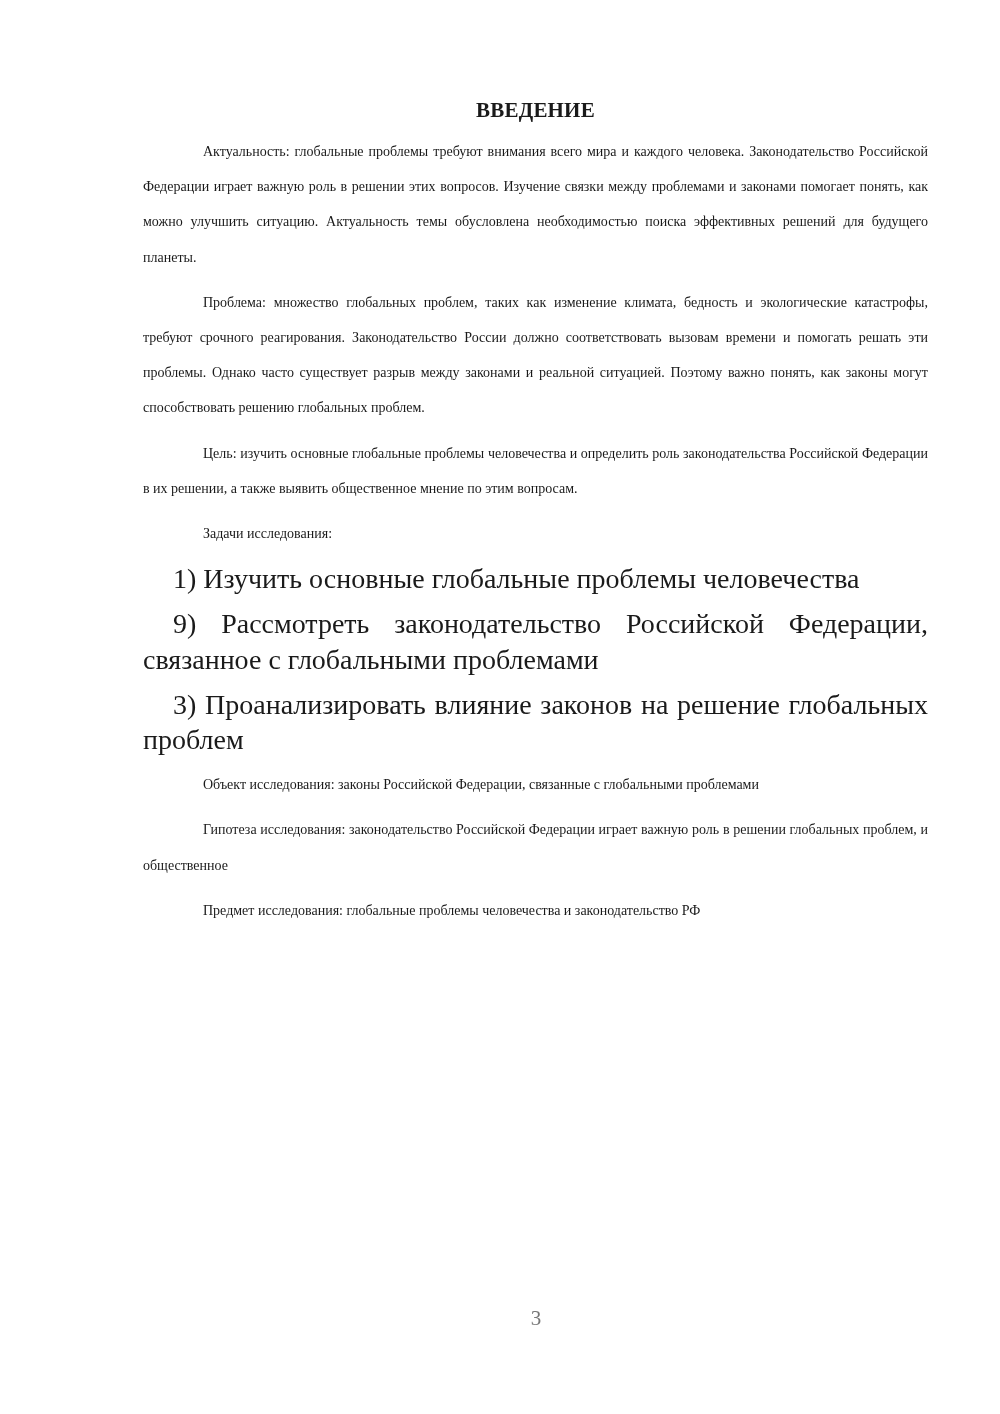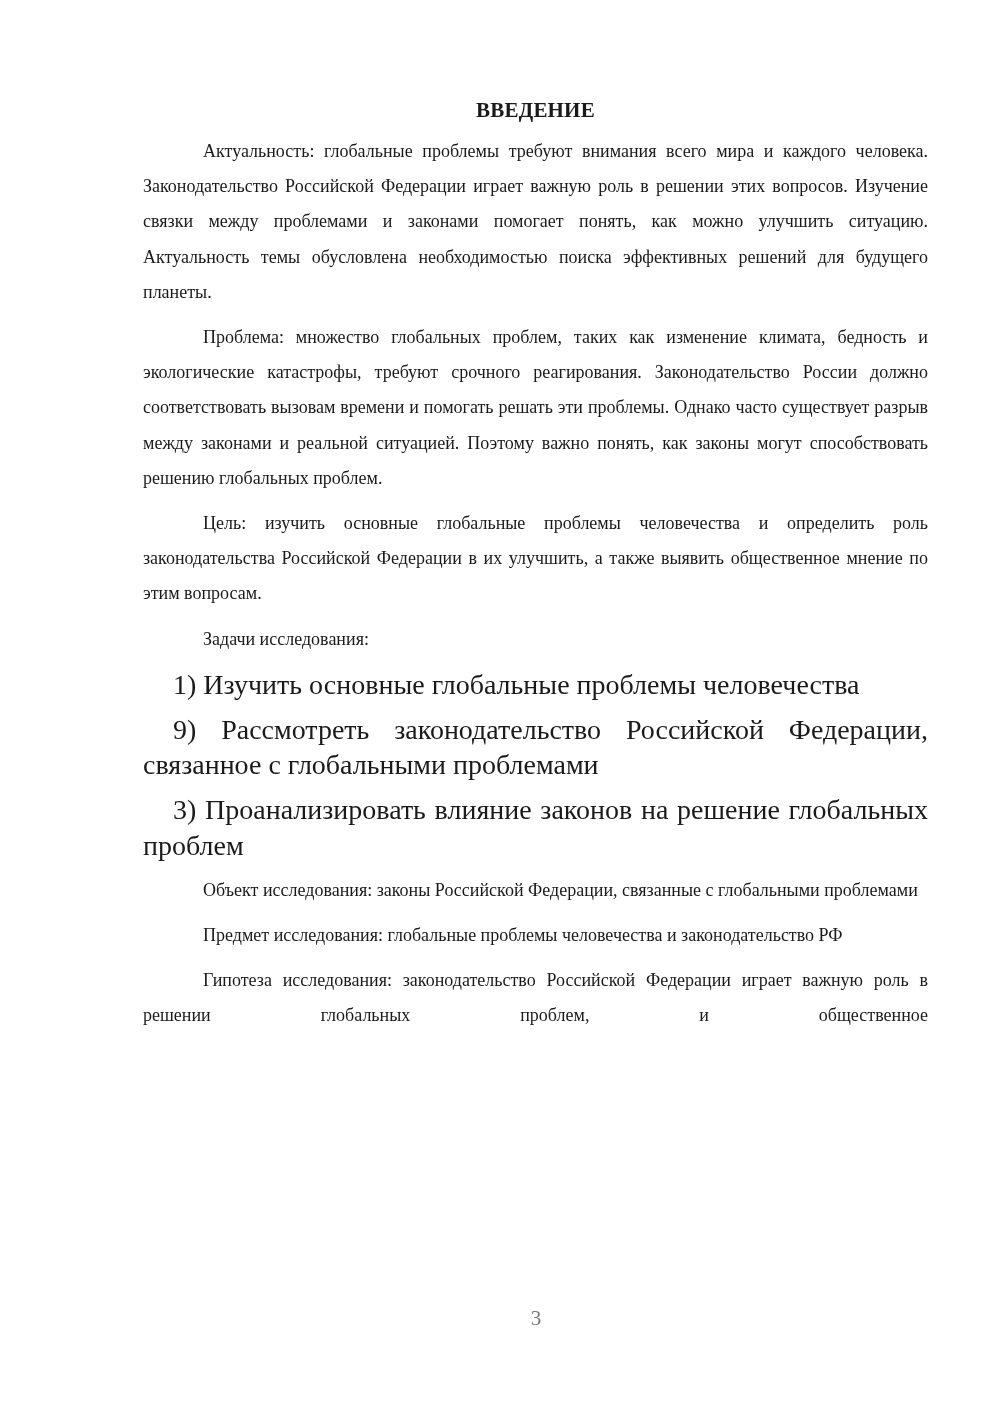--- a/index.html
+++ b/index.html
@@ -23,21 +23,21 @@
     }
     .title {
       text-align: center;
       font-weight: bold;
       font-size: 21px;
       line-height: 28px;
       margin: 0 0 10px 0;
       letter-spacing: 0.2px;
     }
     .para {
-      font-size: 18px;
+      font-size: 14px;
       line-height: 35.2px;
       text-align: justify;
       text-align-last: left;
       margin: 0 0 10px 0;
       text-indent: 60px;
     }
     .para.single {
       text-align: center;
     }
     .task {
@@ -63,30 +63,30 @@
 </head>
 <body>
 
 <div class="page">
   <h1 class="title">ВВЕДЕНИЕ</h1>
 
   <p class="para">Актуальность: глобальные проблемы требуют внимания всего мира и каждого человека. Законодательство Российской Федерации играет важную роль в решении этих вопросов. Изучение связки между проблемами и законами помогает понять, как можно улучшить ситуацию. Актуальность темы обусловлена необходимостью поиска эффективных решений для будущего планеты.</p>
 
   <p class="para">Проблема: множество глобальных проблем, таких как изменение климата, бедность и экологические катастрофы, требуют срочного реагирования. Законодательство России должно соответствовать вызовам времени и помогать решать эти проблемы. Однако часто существует разрыв между законами и реальной ситуацией. Поэтому важно понять, как законы могут способствовать решению глобальных проблем.</p>
 
-  <p class="para">Цель: изучить основные глобальные проблемы человечества и определить роль законодательства Российской Федерации в их улучшить, а также выявить общественное мнение по этим вопросам.</p>
+  <p class="para">Цель: изучить основные глобальные проблемы человечества и определить роль законодательства Российской Федерации в их решении, а также выявить общественное мнение по этим вопросам.</p>
 
   <p class="para single">Задачи исследования:</p>
 
   <div>
     <p class="task">1) Изучить основные глобальные проблемы человечества</p>
     <p class="task">9) Рассмотреть законодательство Российской Федерации, связанное с глобальными проблемами</p>
     <p class="task">3) Проанализировать влияние законов на решение глобальных проблем</p>
   </div>
 
   <p class="para">Объект исследования: законы Российской Федерации, связанные с глобальными проблемами</p>
 
+  <p class="para" style="text-align-last: justify;">Гипотеза исследования: законодательство Российской Федерации играет важную роль в решении глобальных проблем, и общественное</p>
+
   <p class="para">Предмет исследования: глобальные проблемы человечества и законодательство РФ</p>
-
-  <p class="para" style="text-align-last: justify;">Гипотеза исследования: законодательство Российской Федерации играет важную роль в решении глобальных проблем, и общественное</p>
 </div>
 
 <div class="page-number">3</div>
 
 </body></html>

